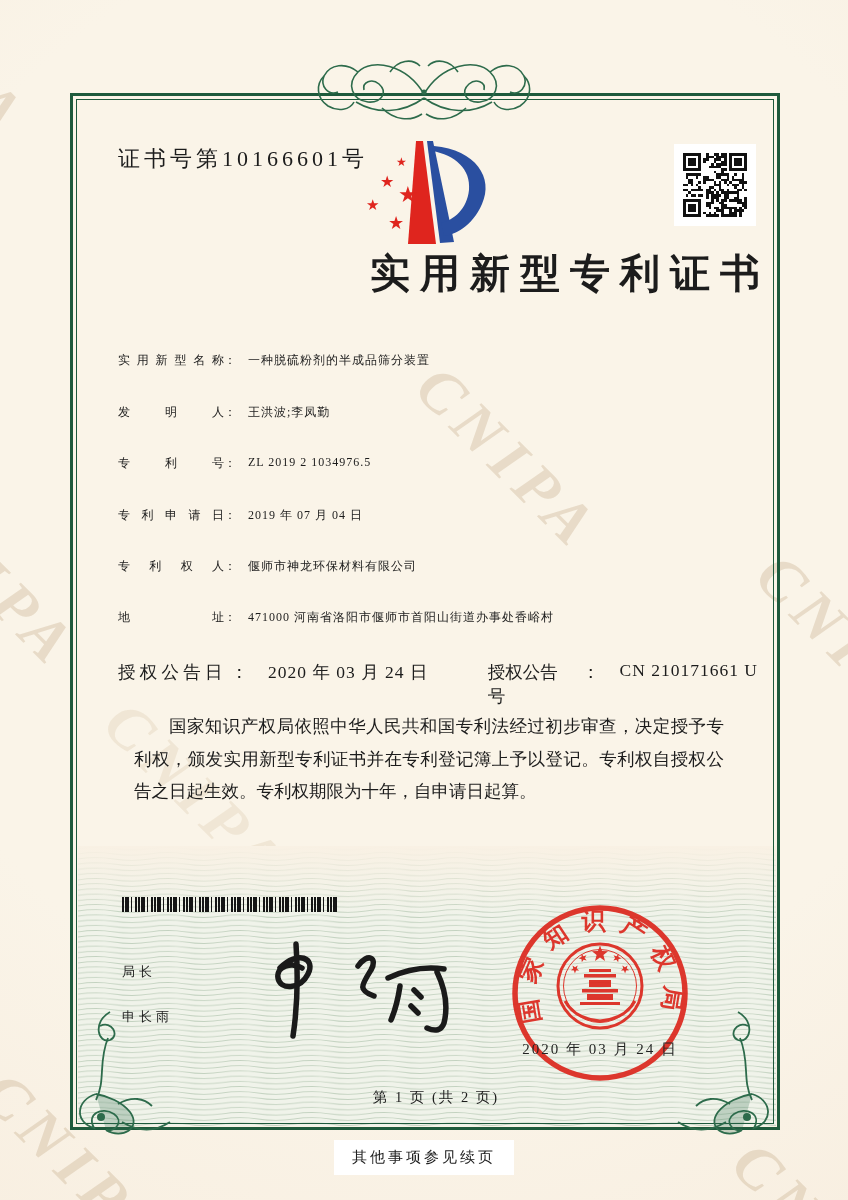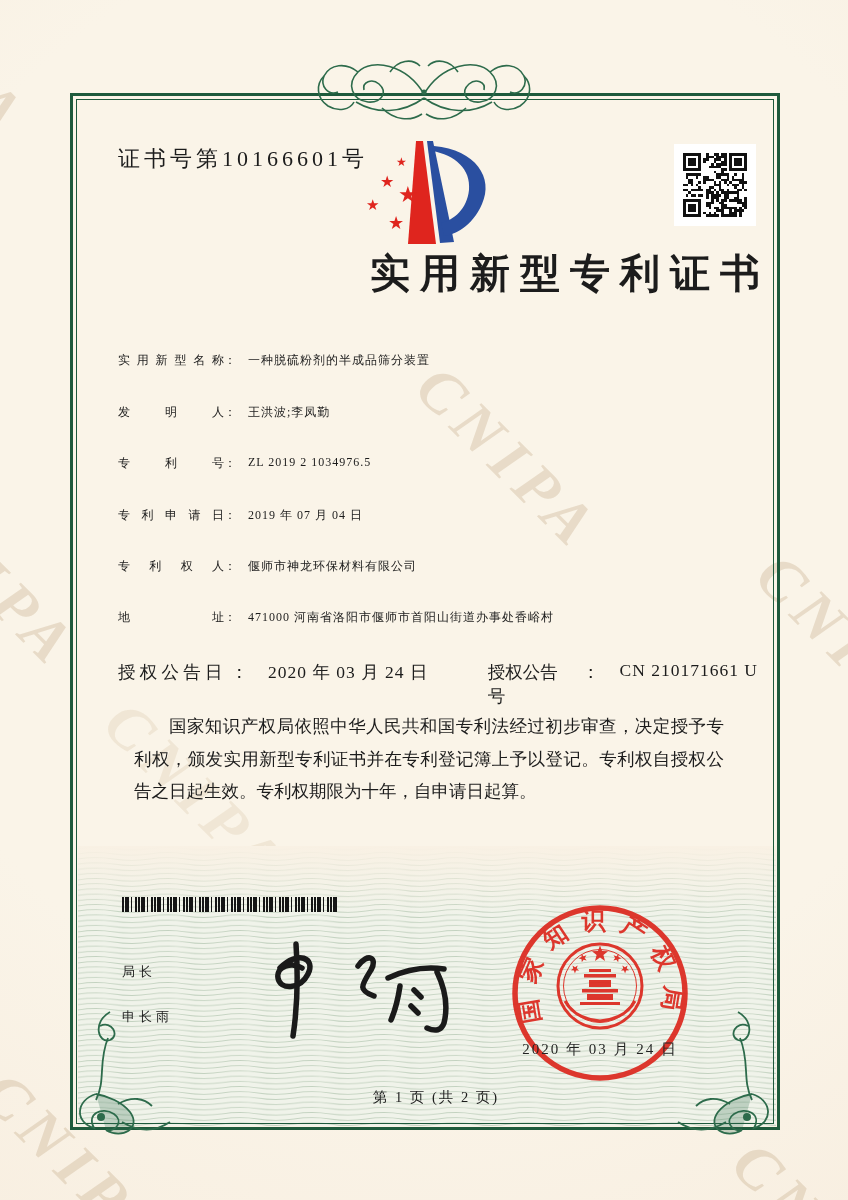--- a/index.html
+++ b/index.html
@@ -467,14 +467,17 @@
         <rect x="77" y="91" width="36" height="3.5"></rect>
         <rect x="82" y="96" width="26" height="6"></rect>
         <rect x="75" y="104" width="40" height="3"></rect>
         <path d="M60,103 Q70,121 95,123 Q120,121 130,103" fill="none" stroke="#dc291f" stroke-width="3"></path>
       </g>
       <text x="95" y="156" font-size="15" letter-spacing="2" text-anchor="middle" fill="#141414">2020 年 03 月 24 日</text>
     </g>
   </svg>
 
   <div class="z pageno">第 1 页 (共 2 页)</div>
+  <div class="z note-wrap">
+    <span class="note">其他事项参见续页</span>
+  </div>
 
 </div>
 
 </body></html>

